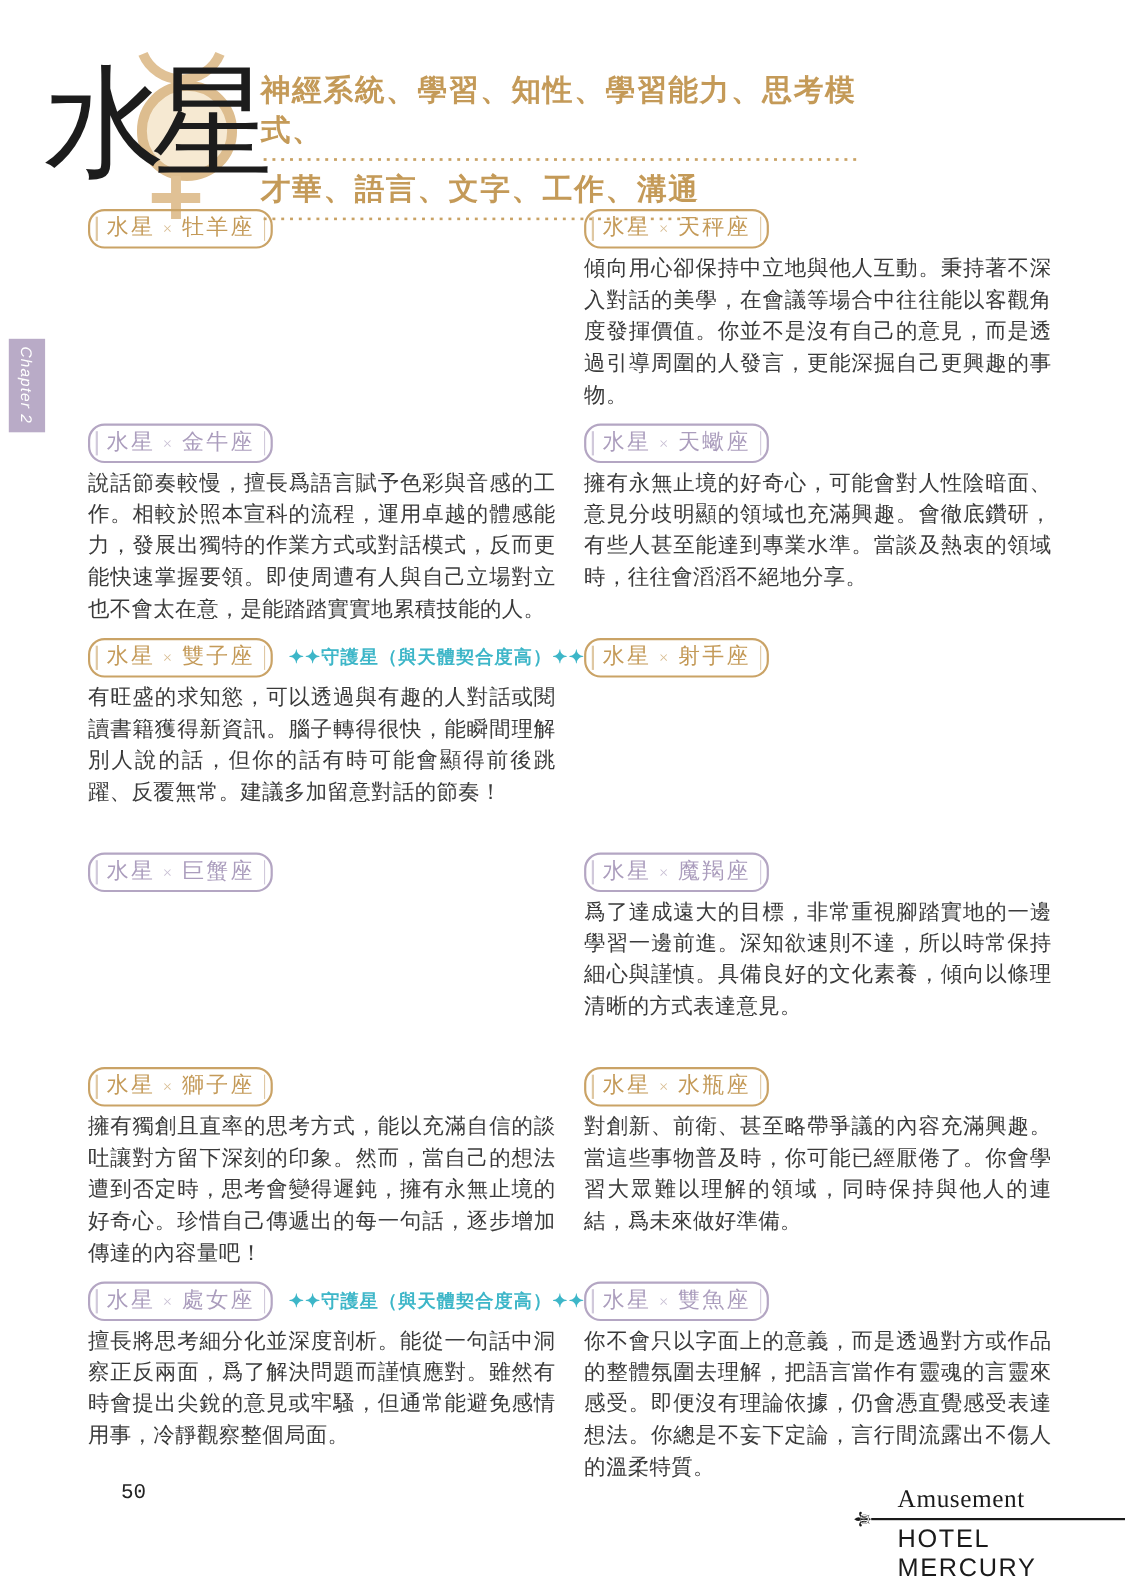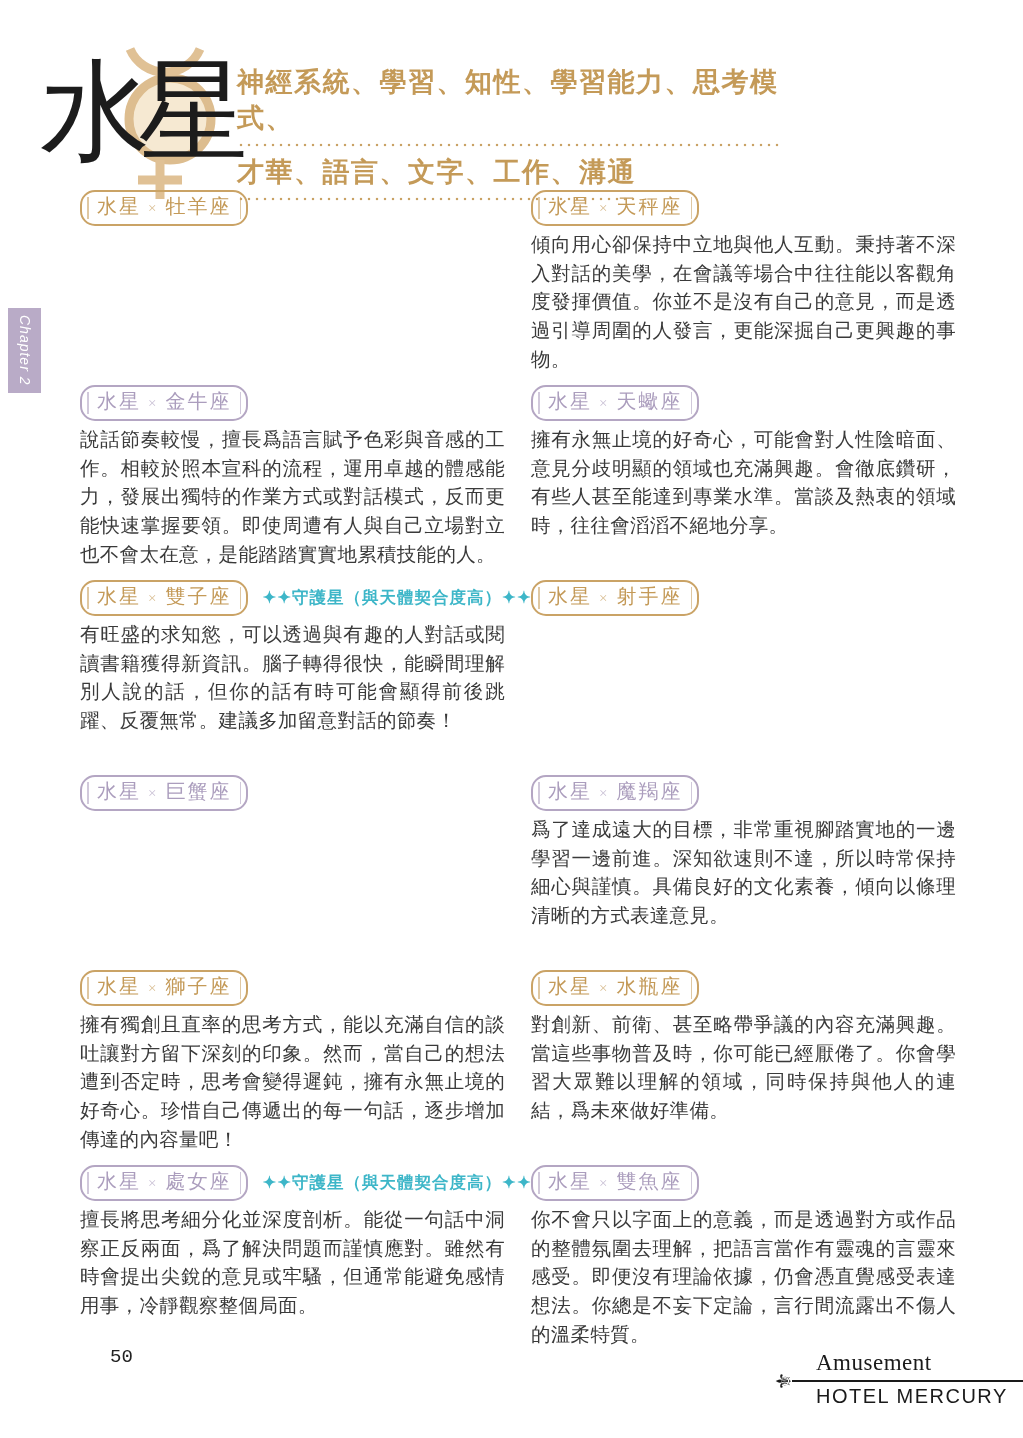--- a/index.html
+++ b/index.html
@@ -74,21 +74,21 @@
   .brand { position:absolute; right:0; top:1350px; width:244px; height:62px; }
   .brand-top { position:absolute; left:37px; top:0; font-size:23px; color:#1a1a1a; letter-spacing:.5px; }
   .brand-line { position:absolute; left:13px; right:0; top:30px; height:2px; background:#1a1a1a; }
   .brand-fleur {
     position:absolute; left:-4px; top:19px; font-size:21px; color:#1a1a1a;
     transform:rotate(-90deg); font-family:"DejaVu Sans",sans-serif;
   }
   .brand-bottom {
     position:absolute; left:37px; top:35px;
     font-family:"Liberation Sans","DejaVu Sans",sans-serif;
-    font-size:20px; letter-spacing:1.5px; color:#1a1a1a;
+    font-size:23px; letter-spacing:1.5px; color:#1a1a1a;
   }
 </style>
 </head>
 <body>
 
 <div class="page">
 
   <div class="title-group">
     <span class="mercury-glyph">
       <svg width="150" height="178" viewBox="0 0 150 178">

